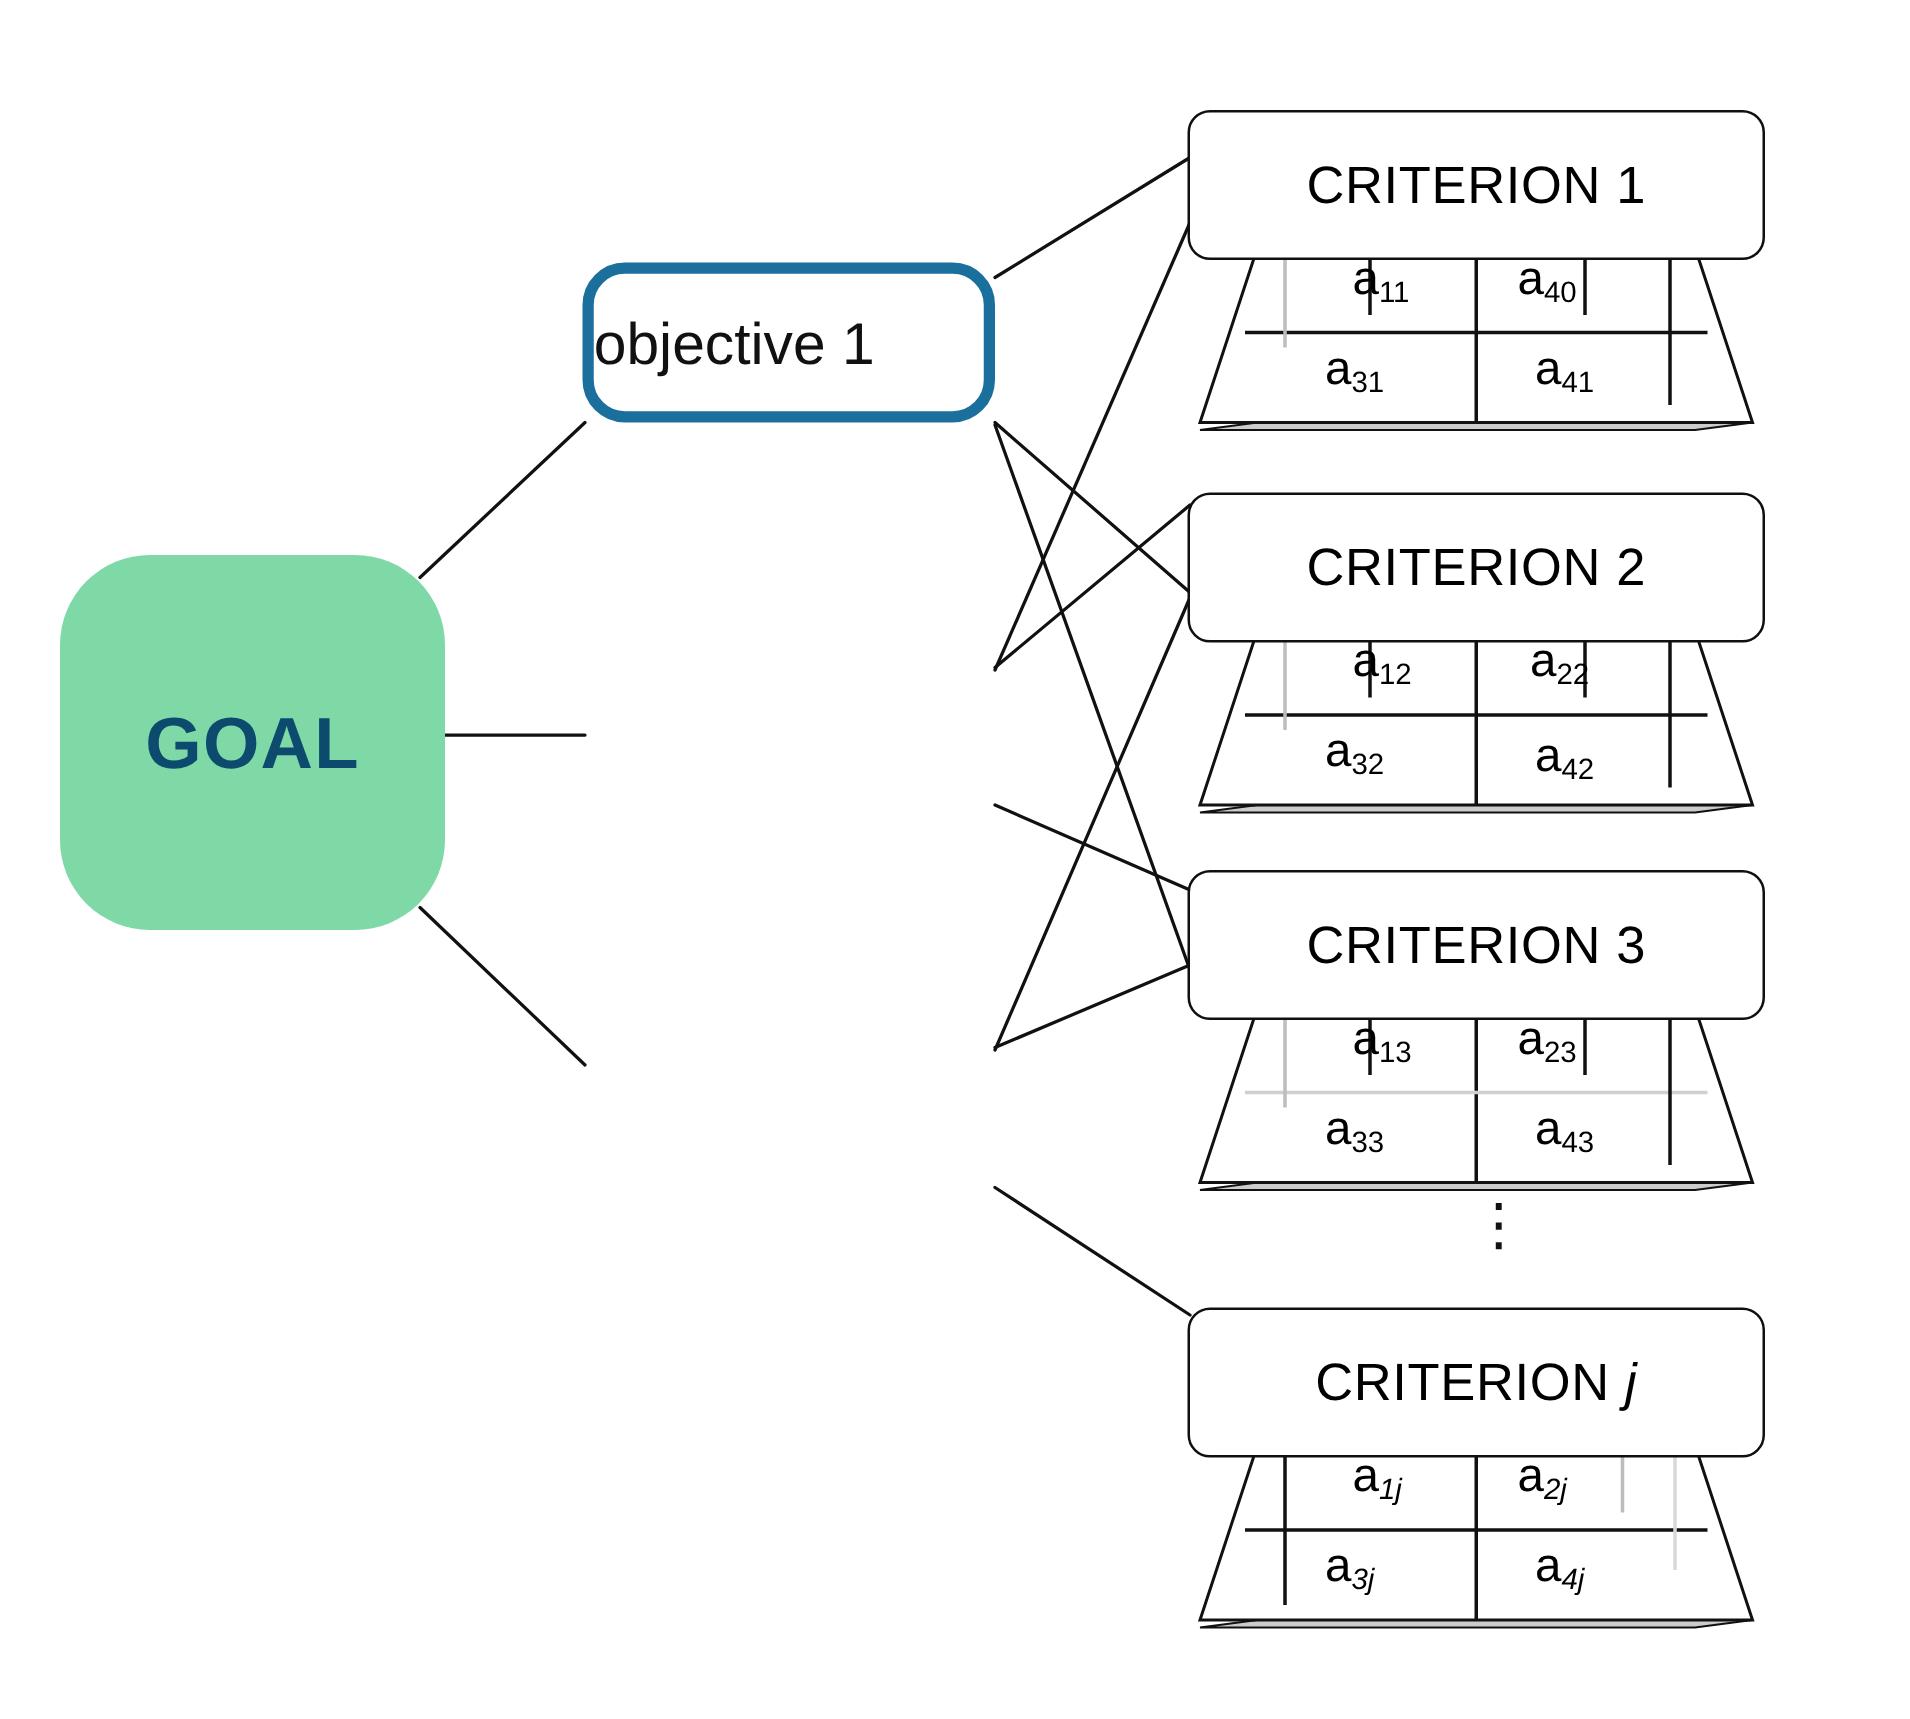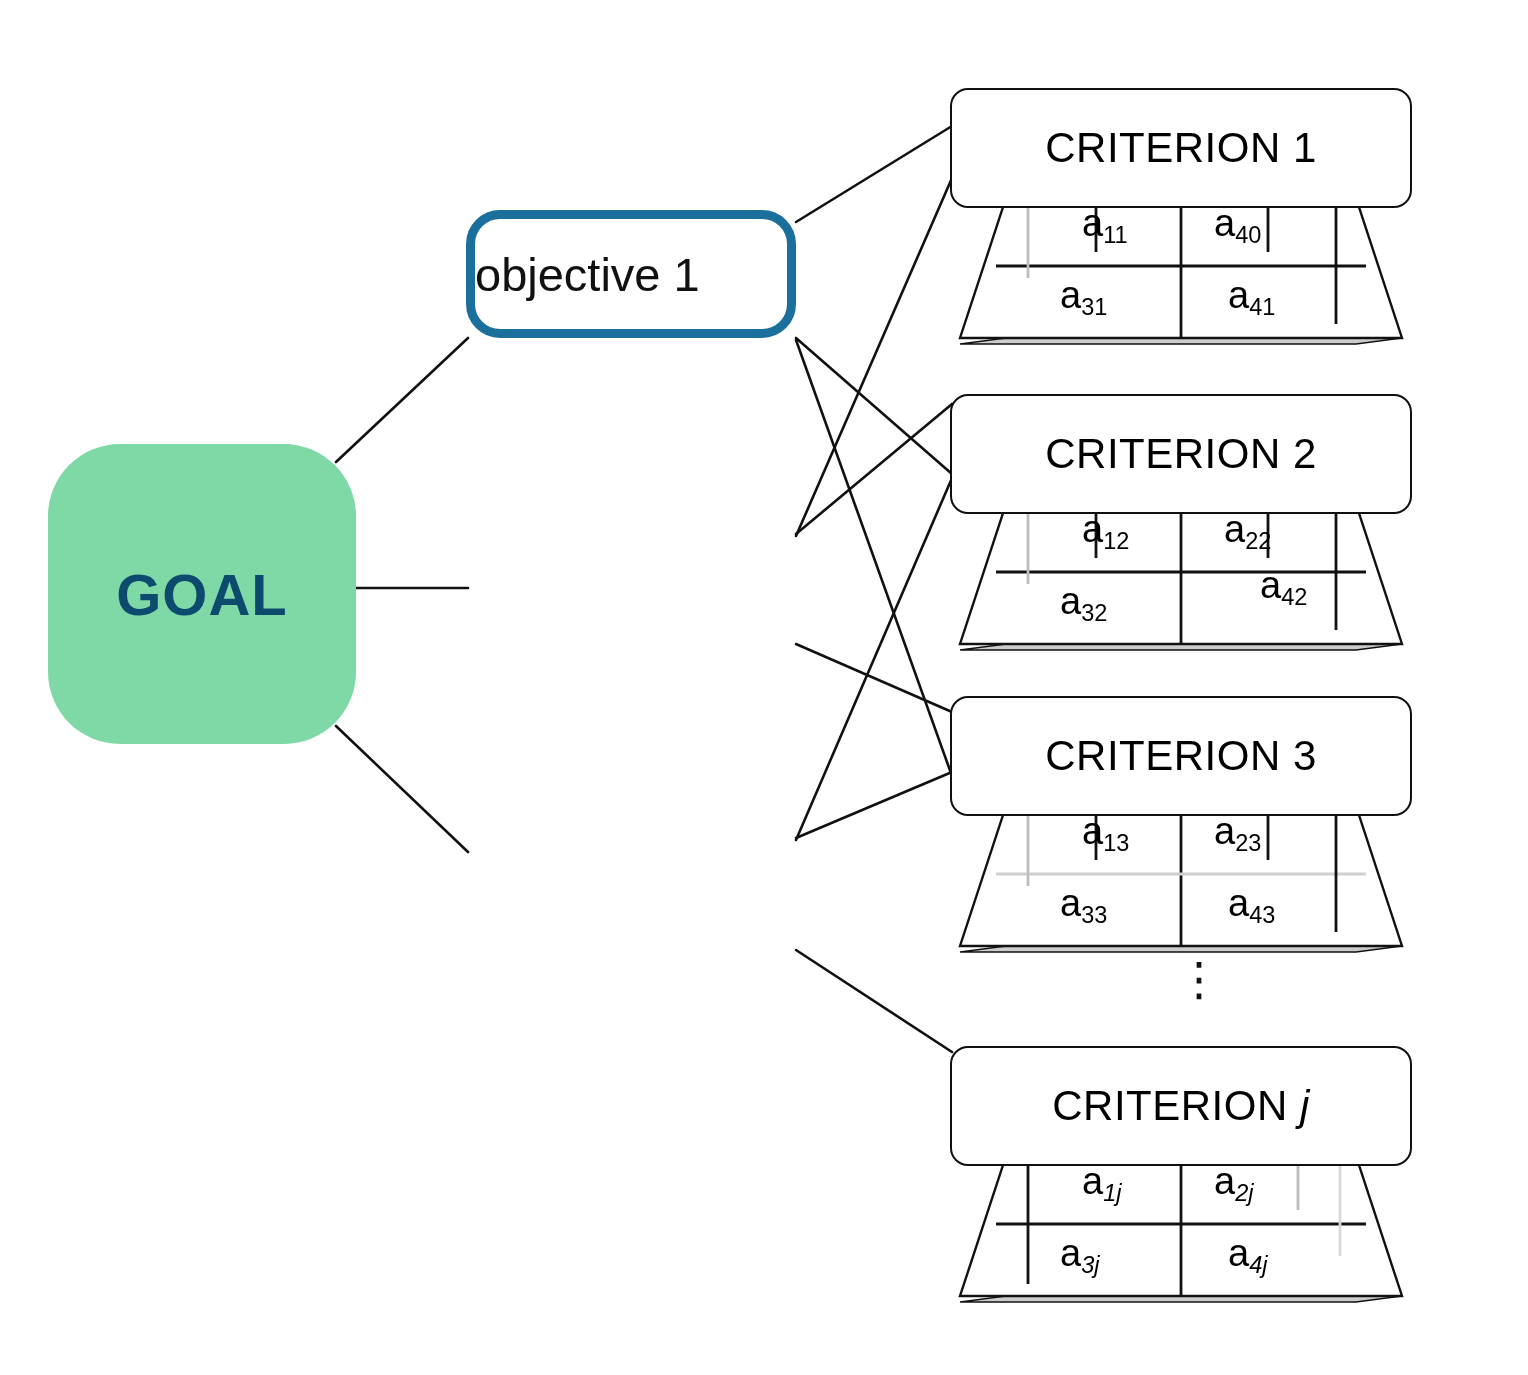--- a/index.html
+++ b/index.html
@@ -222,21 +222,21 @@
       </svg>
       <span class="alt-cell" style="left:132px; top:24px;">
         <span>a</span><sub>12</sub>
       </span>
       <span class="alt-cell" style="left:274px; top:24px;">
         <span>a</span><sub>22</sub>
       </span>
       <span class="alt-cell" style="left:110px; top:96px;">
         <span>a</span><sub>32</sub>
       </span>
-      <span class="alt-cell" style="left:278px; top:80px;margin-left:32px;">
+      <span class="alt-cell" style="left:278px; top:100px;">
         <span>a</span><sub>42</sub>
       </span>
     </div>
   </div>
 
   <div class="criterion-group" style="left:950px; top:696px;">
     <div class="criterion-box">
       <span class="criterion-label">
         <span>CRITERION</span>&nbsp;<span>3</span>
       </span>

